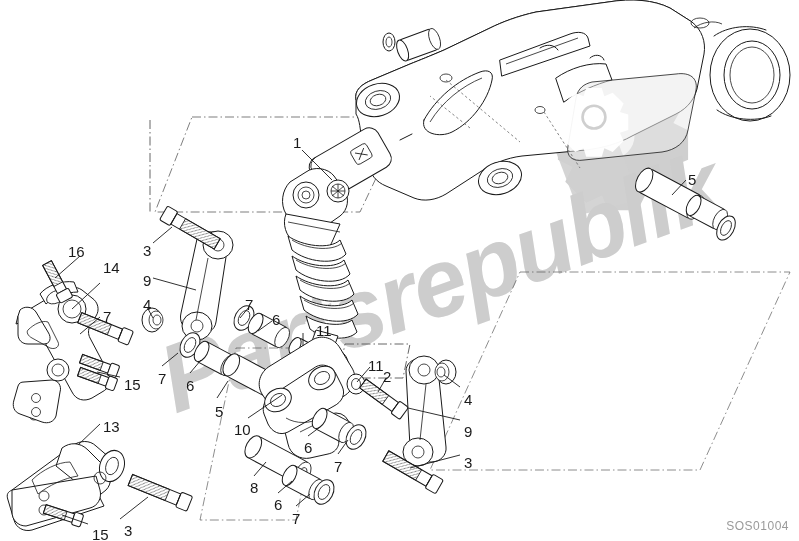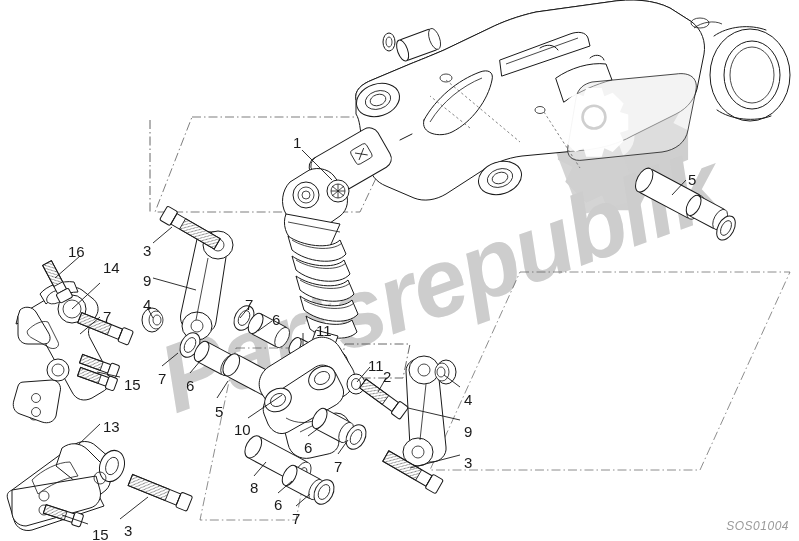--- a/index.html
+++ b/index.html
@@ -1,20 +1,20 @@
 <!DOCTYPE html>
 <html><head>
 <meta charset="utf-8">
 <style>
   html,body{margin:0;padding:0;background:#ffffff;}
   body{font-family:"Liberation Sans",sans-serif;}
   #stage{position:relative;width:799px;height:541px;background:#ffffff;overflow:hidden;}
   #stage svg{position:absolute;left:0;top:0;}
   .lbl{position:absolute;font-family:"Liberation Sans",sans-serif;font-size:15px;color:#1a1a1a;line-height:1;white-space:nowrap;}
-  #code{position:absolute;right:10px;bottom:8px;font-family:"Liberation Sans",sans-serif;font-size:12px;color:#9a9a9a;letter-spacing:.5px;font-style:italic;}
+  #code{position:absolute;right:10px;bottom:8px;font-family:"Liberation Sans",sans-serif;font-size:12px;color:#9a9a9a;letter-spacing:.5px;}
 </style>
 </head>
 <body>
 
 <div id="stage">
 
   <svg width="799" height="541" viewBox="0 0 799 541">
     <defs>
       <style>
         .st{fill:none;stroke:#1a1a1a;stroke-width:1;stroke-linejoin:round;stroke-linecap:round;}

